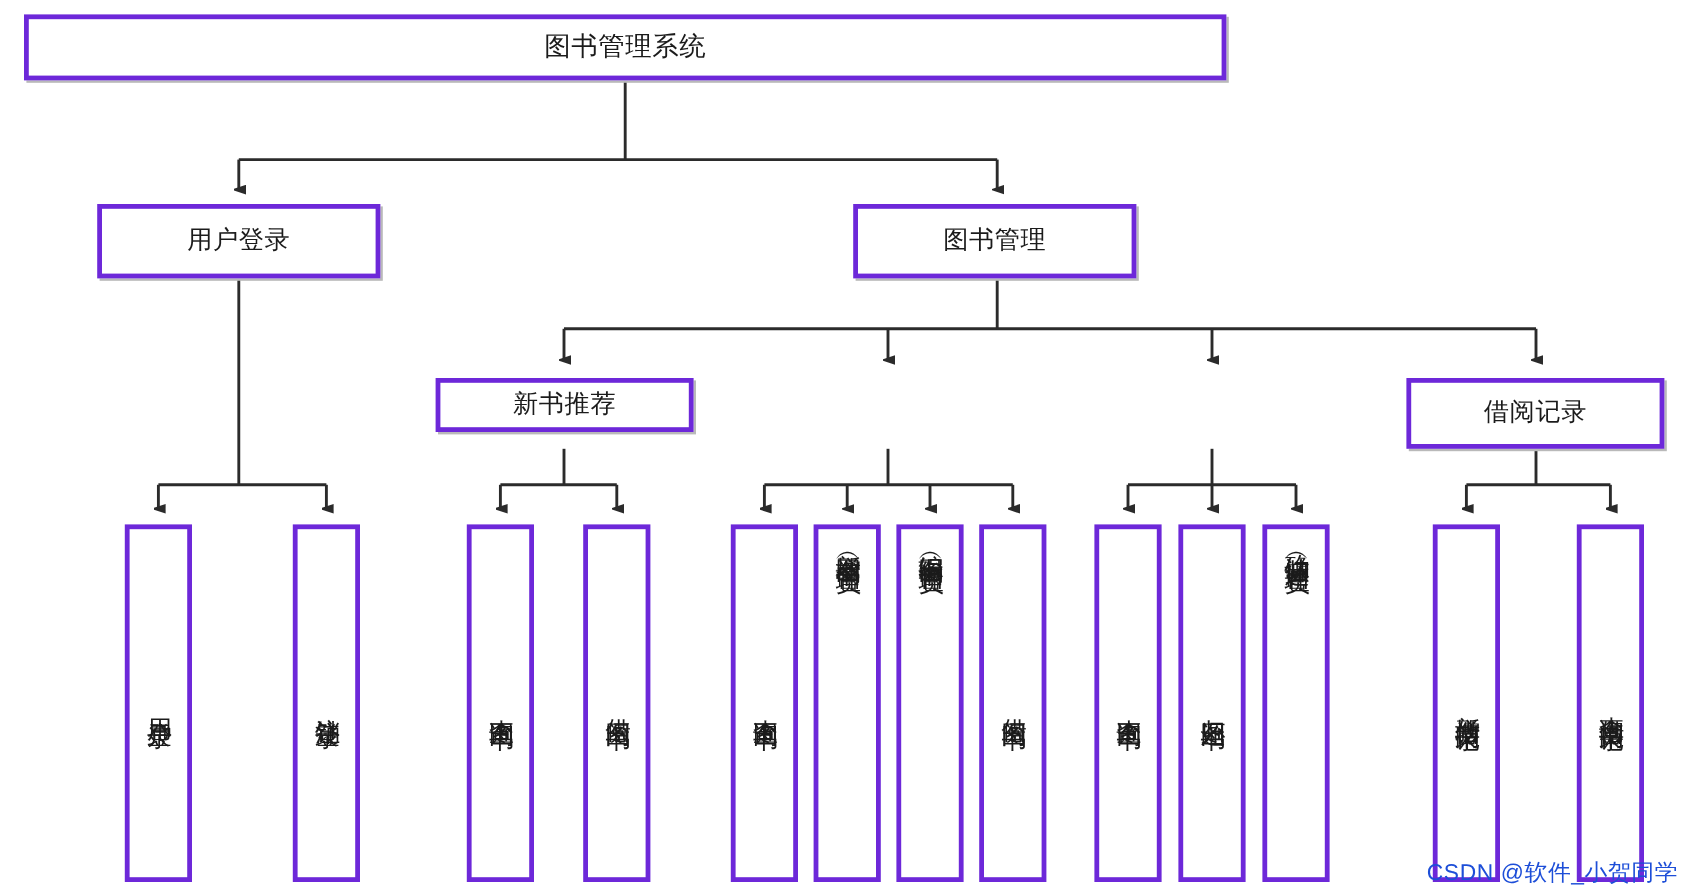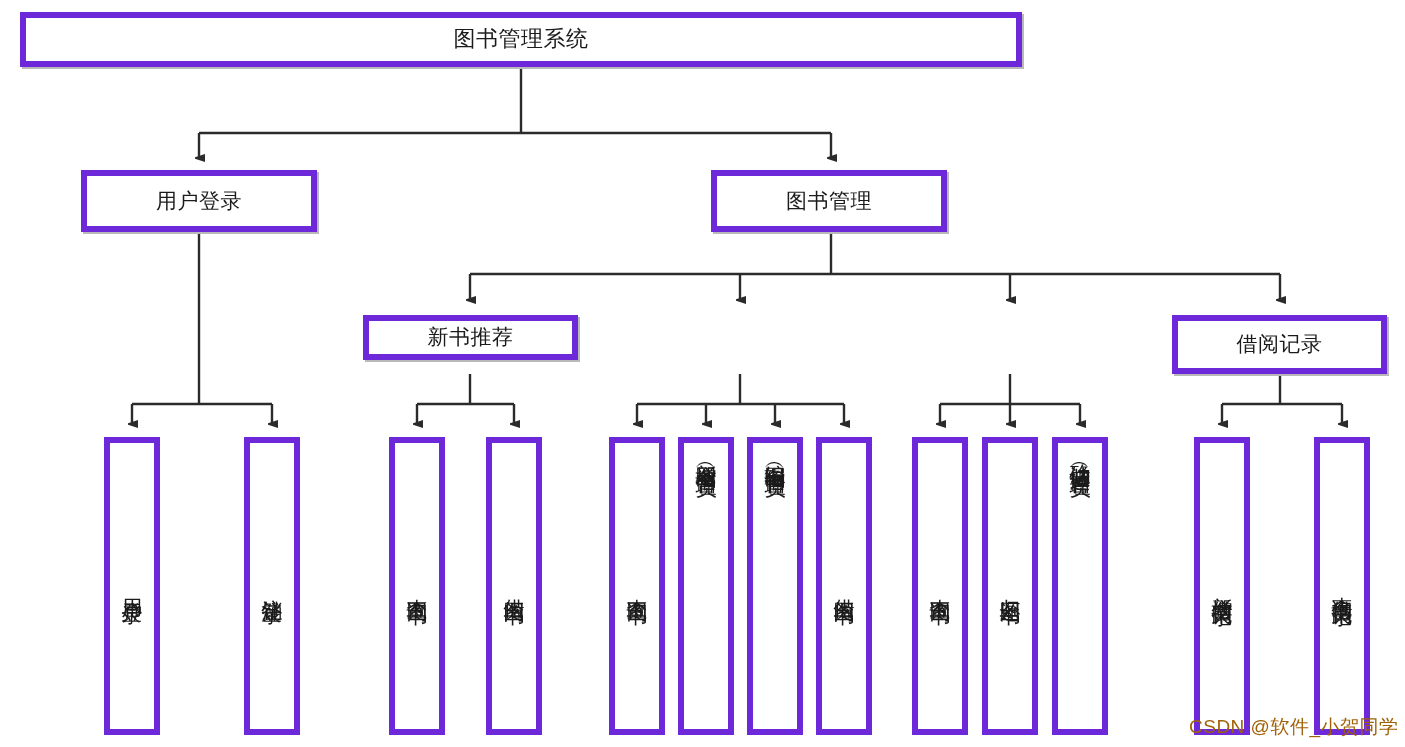--- a/index.html
+++ b/index.html
@@ -22,21 +22,21 @@
     left: 0;
     top: 0;
     width: 1405px;
     height: 747px;
     pointer-events: none;
   }
   .node {
     position: absolute;
     box-sizing: border-box;
     background: #ffffff;
-    border: 6px solid #6d28d9;
+    border: 4px solid #6d28d9;
     display: flex;
     align-items: center;
     justify-content: center;
     color: #1b1b1b;
   }
   .node.shadowed {
     box-shadow: 2px 2px 0 0 #b9b9b9;
   }
   .node-label {
     display: block;
@@ -69,21 +69,21 @@
   }
   .node.leaf.tall .node-label {
     max-height: 292px;
   }
   .node.leaf.midtext {
     align-items: center;
     padding-top: 0;
   }
   .watermark {
     position: absolute;
-    color: #a16207;
+    color: #1d4ed8;
     font-size: 19px;
     white-space: nowrap;
     letter-spacing: 0.5px;
     user-select: none;
   }
 </style>
 </head>
 <body>
 
 <div id="canvas">

